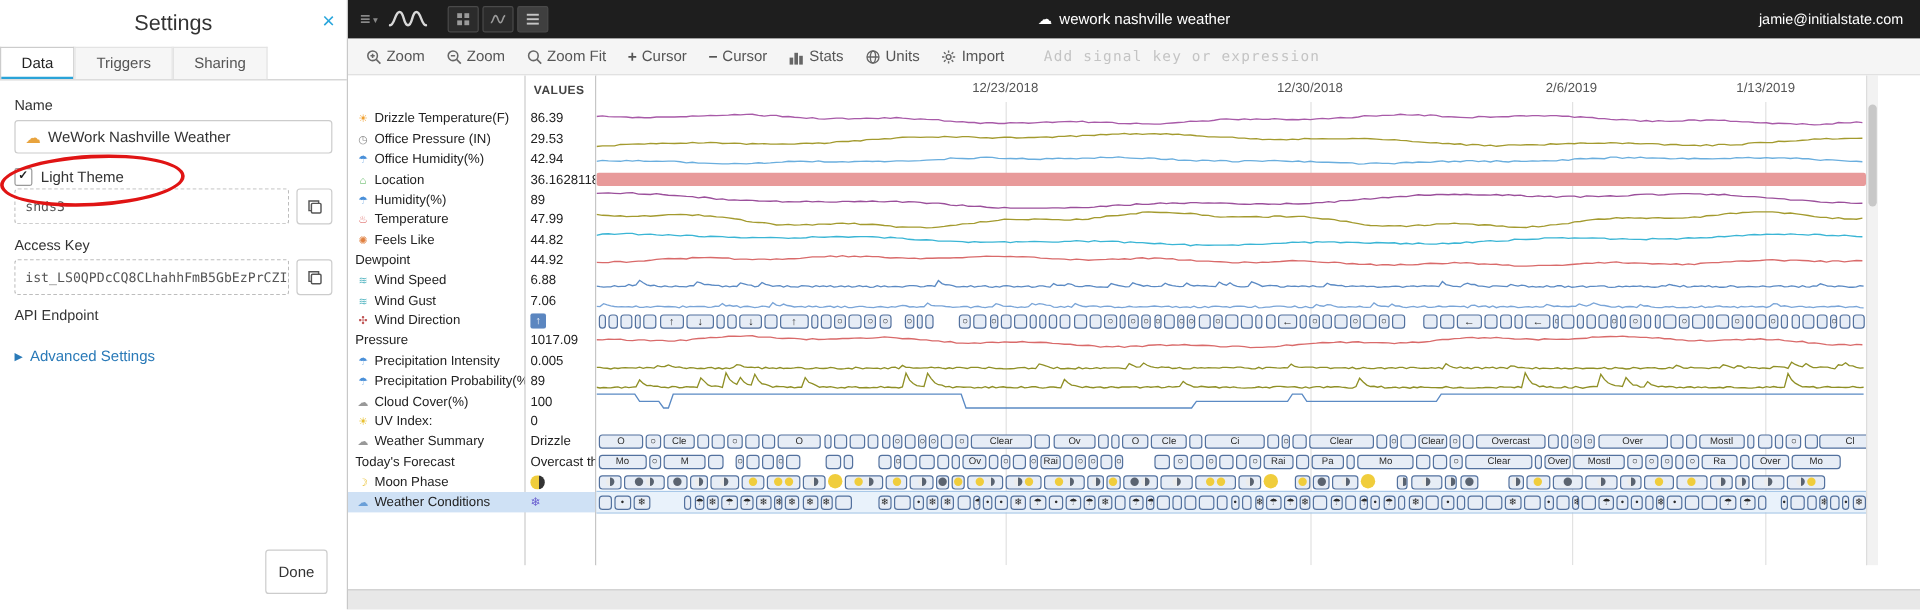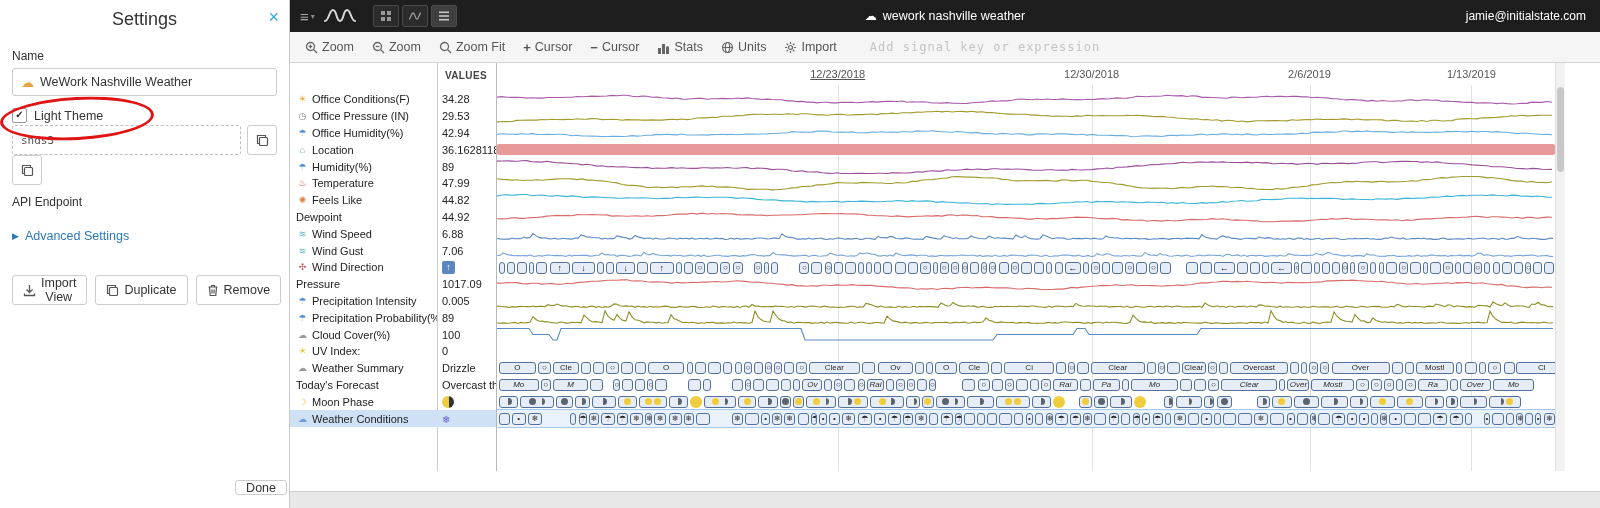--- a/index.html
+++ b/index.html
@@ -20,21 +20,21 @@
   .keyrow{display:flex;gap:6px;align-items:center;}
   .input.mono{flex:1;border:1px dashed #bdbdbd;font-family:"DejaVu Sans Mono",monospace;font-size:11px;color:#555;white-space:nowrap;overflow:hidden;height:30px;}
   .copybtn{width:30px;height:30px;flex:none;border:1px solid #ccc;border-radius:3px;background:#fff;display:flex;align-items:center;justify-content:center;padding:0;}
   .chkrow{position:relative;display:flex;align-items:center;gap:7px;margin:12px 0 2px;font-size:12.5px;color:#333;}
   .chk{width:13px;height:13px;border:1px solid #999;border-radius:2px;background:#fff;font-size:10px;line-height:12px;text-align:center;color:#222;font-weight:bold;flex:none;}
   .redellipse{position:absolute;left:-12px;top:-11px;width:148px;height:37px;border:3px solid #e01414;border-radius:50%;transform:rotate(-3deg);pointer-events:none;}
   .adv{display:flex;align-items:center;gap:6px;color:#2a7ab8;font-size:12.5px;margin-top:20px;}
   .tri{font-size:9px;}
   .btnrow{display:flex;gap:8px;margin-top:32px;}
   .btnrow button,.done{height:30px;border:1px solid #ccc;border-radius:3px;background:#fff;font-size:12.5px;color:#333;display:flex;align-items:center;gap:5px;padding:0 10px;font-family:inherit;}
-  .done{position:absolute;right:2px;bottom:13px;height:15px;}
+  .done{position:absolute;right:16px;bottom:13px;height:37px;}
 
   
   .main{width:1310px;flex:none;display:flex;flex-direction:column;}
   .topbar{height:32px;flex:none;background:#1e1e1e;display:flex;align-items:center;position:relative;color:#eee;}
   .hamb{margin-left:10px;color:#aaa;font-size:15px;display:flex;align-items:center;gap:2px;}
   .hamb .caret{font-size:8px;color:#888;}
   .logo{margin-left:8px;display:flex;align-items:center;}
   .viewbtns{display:flex;gap:3px;margin-left:16px;}
   .vbtn{width:26px;height:22px;background:#2b2b2b;border:1px solid #4a4a4a;border-radius:2px;display:flex;align-items:center;justify-content:center;padding:0;}
   .vbtn.active{background:#3f3f3f;}
@@ -90,20 +90,25 @@
   svg.ic{flex:none;}
 </style>
 </head>
 <body>
 
 <div class="app">
 
   <aside class="settings">
     <button class="close">×</button>
     <div class="stitle">Settings</div>
+    <div class="tabs" id="tabs">
+        <div class="tab active">Data</div>
+        <div class="tab">Triggers</div>
+        <div class="tab">Sharing</div>
+      </div>
     <div class="form">
       <div class="flabel">Name</div>
       <div class="input">
         <span class="cloudic">☁</span>
         <span>WeWork Nashville Weather</span>
       </div>
 
       <div class="chkrow">
         <span class="chk">✓</span>
         <span>Light Theme</span>
@@ -117,65 +122,42 @@
         <button class="copybtn">
           <svg class="ic" width="13" height="13">
               <g stroke="#555" fill="none" stroke-width="1.2">
                 <rect x="3.5" y="3.5" width="8" height="8" rx="1"></rect>
                 <path d="M9.5 3.5V1.5H1.5v8H3.5"></path>
               </g>
             </svg>
         </button>
       </div>
 
+      <div class="flabel">Access Key</div>
       <div class="keyrow">
+        <div class="input mono">
+          <span>ist_LS0QPDcCQ8CLhahhFmB5GbEzPrCZI</span>
+        </div>
         <button class="copybtn">
           <svg class="ic" width="13" height="13">
               <g stroke="#555" fill="none" stroke-width="1.2">
                 <rect x="3.5" y="3.5" width="8" height="8" rx="1"></rect>
                 <path d="M9.5 3.5V1.5H1.5v8H3.5"></path>
               </g>
             </svg>
         </button>
       </div>
 
       <div class="flabel">API Endpoint</div>
 
       <div class="adv">
         <span class="tri">▶</span>
         <span>Advanced Settings</span>
       </div>
 
-      <div class="btnrow">
-        <button>
-          <svg class="ic" width="13" height="13">
-              <g stroke="#555" fill="none" stroke-width="1.3">
-                <path d="M6.5 1v7M3.5 5.5L6.5 8.5 9.5 5.5M1.5 9.5v2h10v-2"></path>
-              </g>
-            </svg>
-          <span>Import View</span>
-        </button>
-        <button>
-          <svg class="ic" width="13" height="13">
-              <g stroke="#555" fill="none" stroke-width="1.2">
-                <rect x="3.5" y="3.5" width="8" height="8" rx="1"></rect>
-                <path d="M9.5 3.5V1.5H1.5v8H3.5"></path>
-              </g>
-            </svg>
-          <span>Duplicate</span>
-        </button>
-        <button>
-          <svg class="ic" width="12" height="13">
-              <g stroke="#555" fill="none" stroke-width="1.2">
-                <path d="M1.5 3h9M4.5 3V1.5h3V3M2.5 3l.7 8.5h5.6L9.5 3M5 5.5v4M7 5.5v4"></path>
-              </g>
-            </svg>
-          <span>Remove</span>
-        </button>
-      </div>
     </div>
     <button class="done">Done</button>
   </aside>
 
   <div class="main">
 
     <header class="topbar">
       <span class="hamb">
         <span>≡</span>
           <span class="caret">▾</span>
@@ -283,22 +265,22 @@
       <input class="addkey" type="text" placeholder="Add signal key or expression" style="">
     </div>
 
     <div class="content">
       <div class="signal-panel">
         <div class="values-header">VALUES</div>
         <div class="vdivider"></div>
         <div id="signal-rows">
             <div class="srow">
               <span class="icon" style="color: rgb(240, 160, 48);">☀</span>
-              <span class="nm">Office Conditions(F)</span>
-              <span class="val">34.28</span>
+              <span class="nm">Drizzle Temperature(F)</span>
+              <span class="val">86.39</span>
             </div>
             <div class="srow">
               <span class="icon" style="color: rgb(138, 138, 138);">◷</span>
               <span class="nm">Office Pressure (IN)</span>
               <span class="val">29.53</span>
             </div>
             <div class="srow">
               <span class="icon" style="color: rgb(74, 144, 217);">☂</span>
               <span class="nm">Office Humidity(%)</span>
               <span class="val">42.94</span>
@@ -602,21 +584,21 @@
               <span class="ebox" style="left: 894.5px; width: 11.3px;"></span>
               <span class="ebox" style="left: 907.8px; width: 8.9px;"></span>
               <span class="ebox" style="left: 918.7px; width: 37.9px;">Mostl</span>
               <span class="ebox" style="left: 958.6px; width: 6.9px;"></span>
               <span class="ebox" style="left: 967.5px; width: 12.6px;"></span>
               <span class="ebox" style="left: 982.2px; width: 7.1px;"></span>
               <span class="ebox" style="left: 991.3px; width: 13.2px;">○</span>
               <span class="ebox" style="left: 1006.5px; width: 11px;"></span>
               <span class="ebox" style="left: 1019.4px; width: 50.8px;">Cl</span>
             </div>
-            <div class="lane" style="top: 313.6px; height: 17px; font-style: italic;">
+            <div class="lane" style="top: 313.6px; height: 17px;">
               <span class="ebox" style="left: 2px; width: 39.5px;">Mo</span>
               <span class="ebox" style="left: 43.5px; width: 10.3px;">○</span>
               <span class="ebox" style="left: 55.8px; width: 35.5px;">M</span>
               <span class="ebox" style="left: 93.3px; width: 12.9px;"></span>
               <span class="ebox" style="left: 116.4px; width: 6.7px;">○</span>
               <span class="ebox" style="left: 125.1px; width: 10.8px;"></span>
               <span class="ebox" style="left: 137.9px; width: 10.5px;"></span>
               <span class="ebox" style="left: 150.4px; width: 6.1px;">○</span>
               <span class="ebox" style="left: 158.4px; width: 11.7px;"></span>
               <span class="ebox" style="left: 191px; width: 13px;"></span>
@@ -789,21 +771,21 @@
               <span class="ebox" style="left: 986.8px; width: 6.1px;">•</span>
               <span class="ebox" style="left: 994.9px; width: 11.8px;"></span>
               <span class="ebox" style="left: 1008.7px; width: 8.3px;"></span>
               <span class="ebox" style="left: 1019px; width: 6.6px;">❄</span>
               <span class="ebox" style="left: 1027.6px; width: 8.6px;"></span>
               <span class="ebox" style="left: 1038.1px; width: 6.3px;">•</span>
               <span class="ebox" style="left: 1046.5px; width: 11.5px;">❄</span>
             </div>
           </div>
         <div id="date-header">
-            <span class="datelabel" style="left: 340.676px; text-decoration: underline;">12/23/2018</span>
+            <span class="datelabel" style="left: 340.676px;">12/23/2018</span>
             <span class="datelabel" style="left: 594.596px;">12/30/2018</span>
             <span class="datelabel" style="left: 812.544px;">2/6/2019</span>
             <span class="datelabel" style="left: 974.418px;">1/13/2019</span>
           </div>
       </div>
       <div class="scrollbar">
         <div class="thumb"></div>
       </div>
       <div class="rightgap"></div>
     </div>

